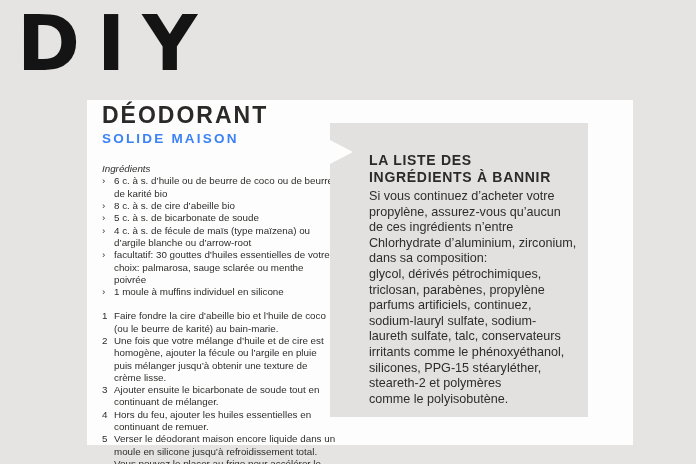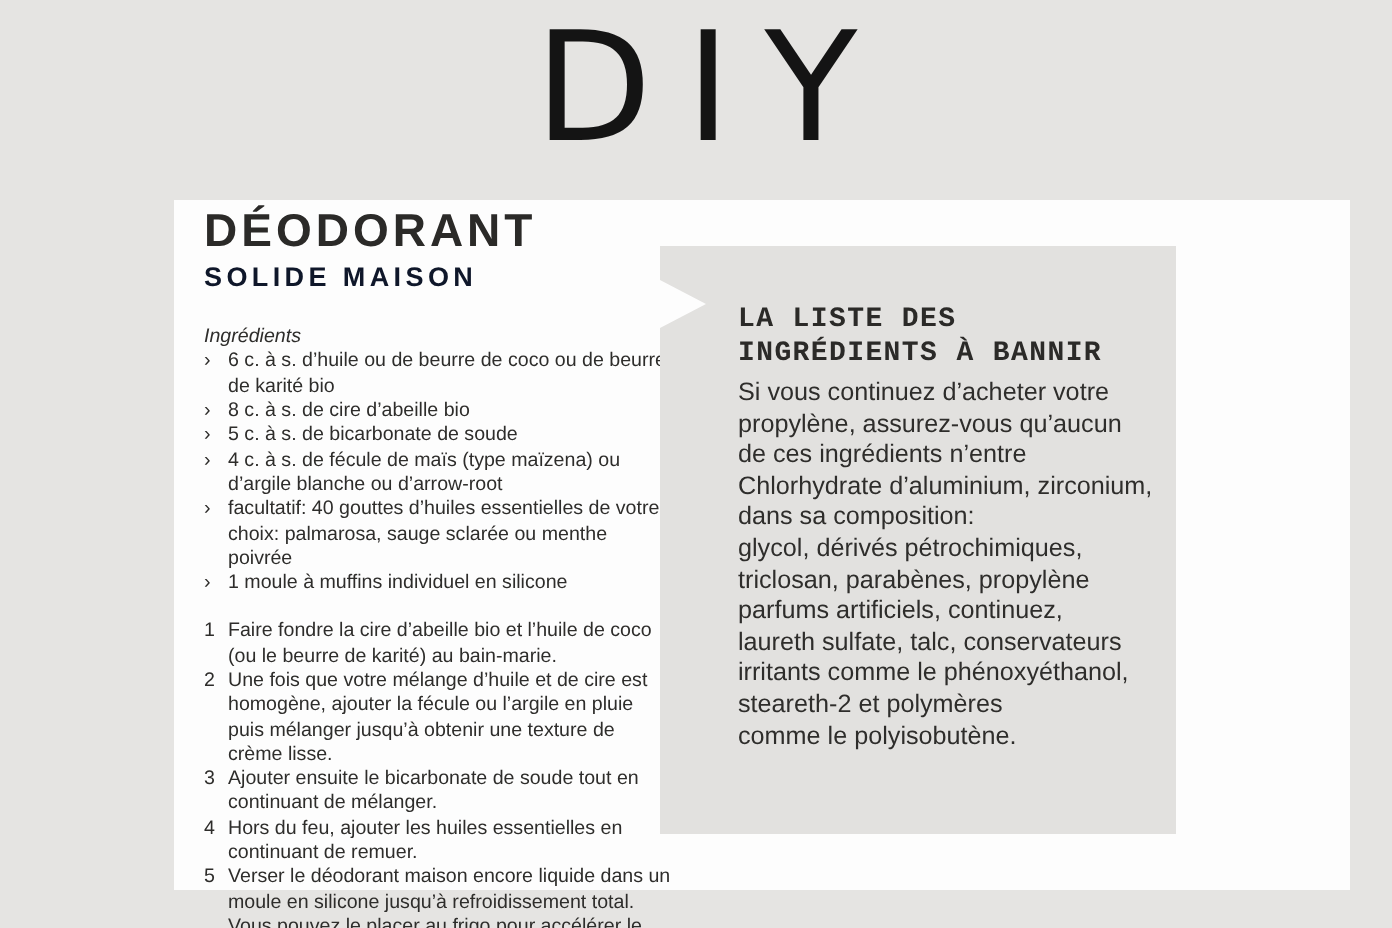--- a/index.html
+++ b/index.html
@@ -8,55 +8,55 @@
     position: relative;
     overflow: hidden;
     background: #e5e4e2;
     font-family: "Liberation Sans", sans-serif;
     color: #2e2d2b;
   }
 
   .diy-title {
     position: absolute;
     top: 6px; left: 0; right: 0;
-    text-align: center;
+    text-align: left;
     font-family: "DejaVu Sans", sans-serif;
-    font-weight: normal;
+    font-weight: bold;
     font-size: 76px;
     line-height: 1;
     letter-spacing: 17px;
     padding-left: 17px; 
     color: #141414;
   }
 
   .card {
     position: absolute;
     left: 87px; top: 100px;
-    width: 588px; height: 345px;
+    width: 546px; height: 345px;
     background: #fdfdfd;
   }
 
   .left-col {
     position: absolute;
     left: 15px; top: 3px;
     width: 234px;
   }
   .recipe-title {
     font-size: 23px;
     font-weight: 600;
     letter-spacing: 2px;
     line-height: 1.05;
     color: #2b2a28;
   }
   .recipe-subtitle {
     font-size: 13.5px;
     font-weight: 600;
     letter-spacing: 2.2px;
     margin-top: 4px;
-    color: #0f172a;
+    color: #3b82f6;
   }
   .ing-label {
     margin-top: 17px;
     font-size: 9.8px;
     line-height: 12.3px;
     font-style: italic;
   }
   .plain-list { list-style: none; }
   .plain-list li {
     display: flex;
@@ -85,21 +85,21 @@
     border-bottom: 12px solid transparent;
     border-left: 23px solid #fdfdfd;
   }
   .banned-heading {
     font-size: 14px;
     font-weight: 600;
     letter-spacing: 0.7px;
     line-height: 16.5px;
     color: #2b2a28;
   }
-  .banned-heading span { display: block; font-family: Liberation Mono, monospace; }
+  .banned-heading span { display: block; }
   .banned-body {
     margin-top: 4px;
     font-size: 12.6px;
     line-height: 15.6px;
   }
   .banned-body .line { display: block; white-space: nowrap; }
 </style>
 </head>
 <body style="background: rgb(229, 228, 226); color: rgb(46, 45, 43);">
 
@@ -130,21 +130,21 @@
           <span class="item-text">5 c. à s. de bicarbonate de soude</span>
         </li>
 
         <li>
           <span class="marker">›</span>
           <span class="item-text">4 c. à s. de fécule de maïs (type maïzena) ou d’argile blanche ou d’arrow-root</span>
         </li>
 
         <li>
           <span class="marker">›</span>
-          <span class="item-text">facultatif: 40 gouttes d’huiles essentielles de votre choix: palmarosa, sauge sclarée ou menthe poivrée</span>
+          <span class="item-text">facultatif: 30 gouttes d’huiles essentielles de votre choix: palmarosa, sauge sclarée ou menthe poivrée</span>
         </li>
 
         <li>
           <span class="marker">›</span>
           <span class="item-text">1 moule à muffins individuel en silicone</span>
         </li>
       </ul>
 
     <ol class="plain-list steps">
 
@@ -192,25 +192,27 @@
         <span class="line">Chlorhydrate d’aluminium, zirconium,</span>
 
         <span class="line">dans sa composition:</span>
 
         <span class="line">glycol, dérivés pétrochimiques,</span>
 
         <span class="line">triclosan, parabènes, propylène</span>
 
         <span class="line">parfums artificiels, continuez,</span>
 
+        <span class="line">sodium-lauryl sulfate, sodium-</span>
 
         <span class="line">laureth sulfate, talc, conservateurs</span>
 
         <span class="line">irritants comme le phénoxyéthanol,</span>
 
+        <span class="line">silicones, PPG-15 stéaryléther,</span>
 
         <span class="line">steareth-2 et polymères</span>
 
         <span class="line">comme le polyisobutène.</span>
       </div>
   </aside>
 
 </section>
 
 </body></html>

